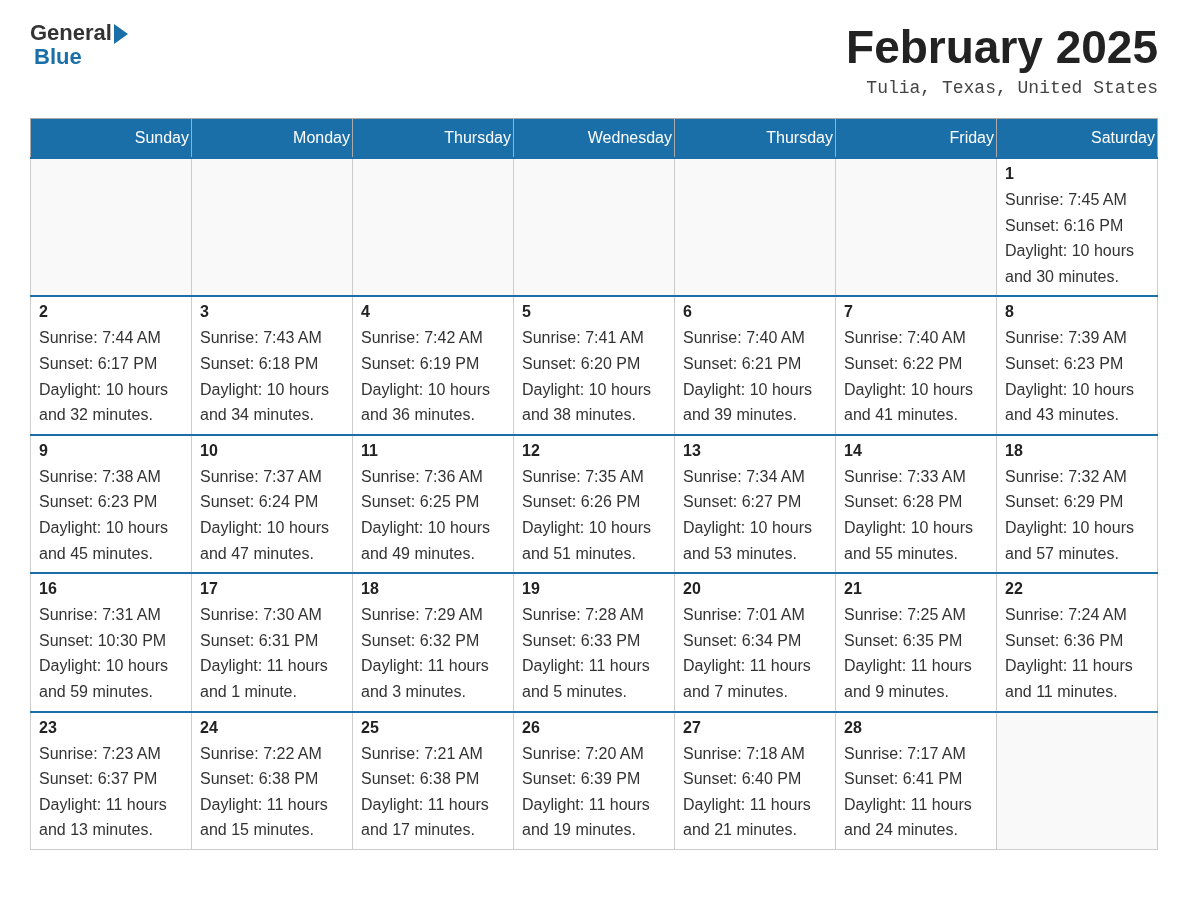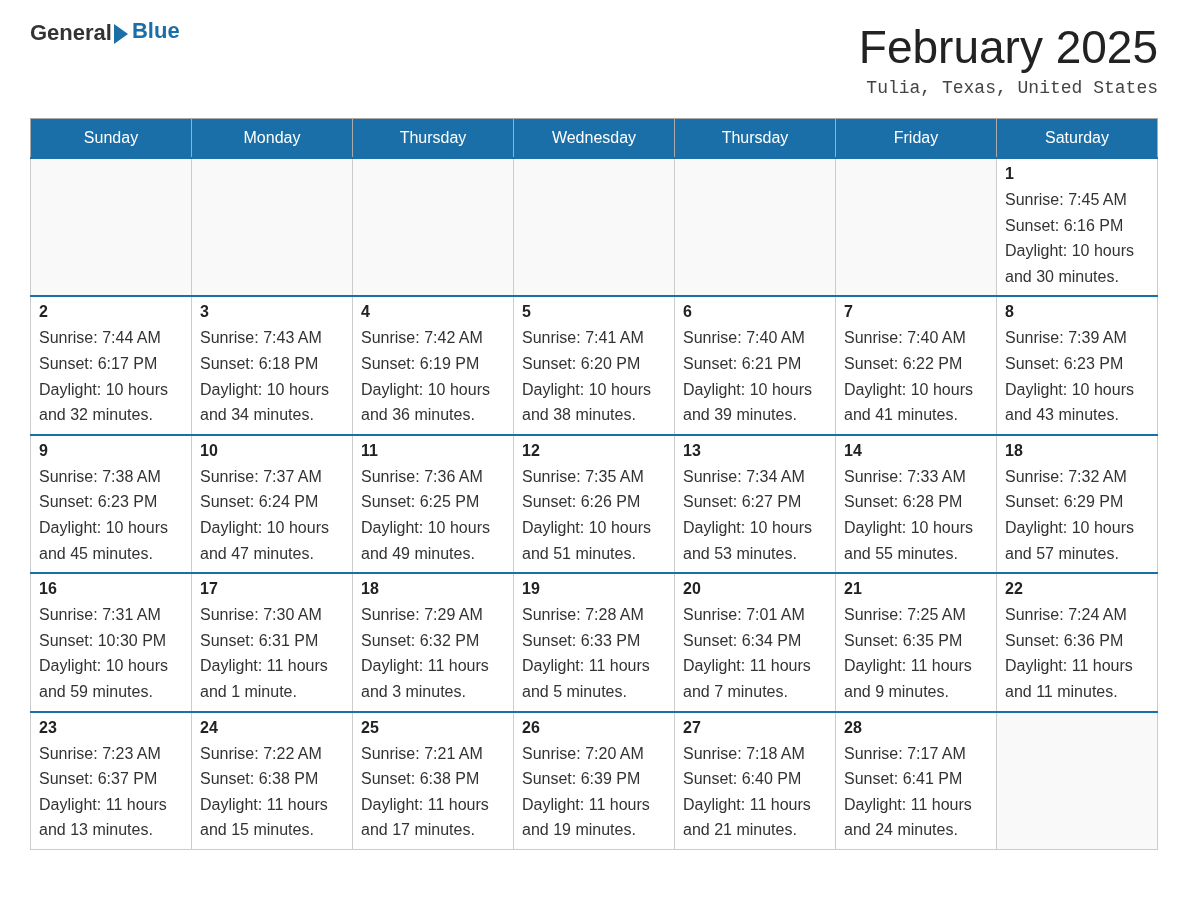--- a/index.html
+++ b/index.html
@@ -11,21 +11,21 @@
       min-height: 918px;
     }
     .header {
       display: flex;
       justify-content: space-between;
       align-items: flex-start;
       margin-bottom: 20px;
     }
     .logo {
       display: flex;
-      flex-direction: row;
+      flex-direction: column;
       align-items: flex-start;
     }
     .logo-top {
       display: flex;
       align-items: center;
     }
     .logo-general {
       font-size: 22px;
       font-weight: bold;
       color: #333;
@@ -44,41 +44,41 @@
       font-weight: bold;
       color: #1a6fa8;
       margin-top: -2px;
       margin-left: 4px;
     }
     .title-section {
       text-align: right;
     }
     .month-title {
       font-size: 46px;
-      font-weight: normal;
+      font-weight: bold;
       color: #222;
     }
     .location {
       font-size: 18px;
       color: #444;
       margin-top: 4px;
       font-family: Liberation Mono, monospace;
     }
     .calendar {
       width: 100%;
       border-collapse: collapse;
       border: 1px solid #aaa;
     }
     .calendar th {
       background-color: #1a6fa8;
       color: #fff;
       font-size: 16px;
       font-weight: normal;
-      padding: 10px 8px;
-      text-align: center;
+      padding: 10px 2px;
+      text-align: right;
       border: 1px solid #aaa;
     }
     .calendar td {
       vertical-align: top;
       border: 1px solid #ccc;
       padding: 6px 8px;
       width: calc(100% / 7);
       min-height: 110px;
       height: 110px;
     }

